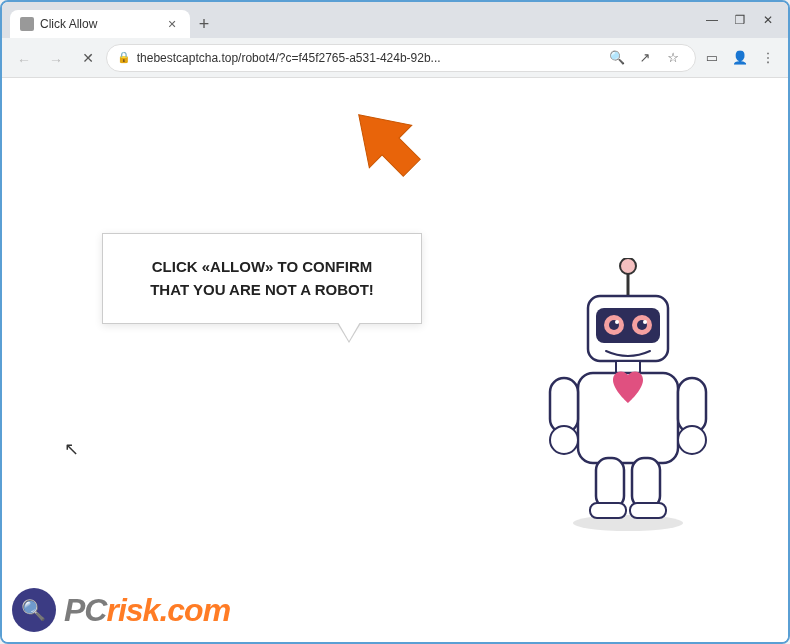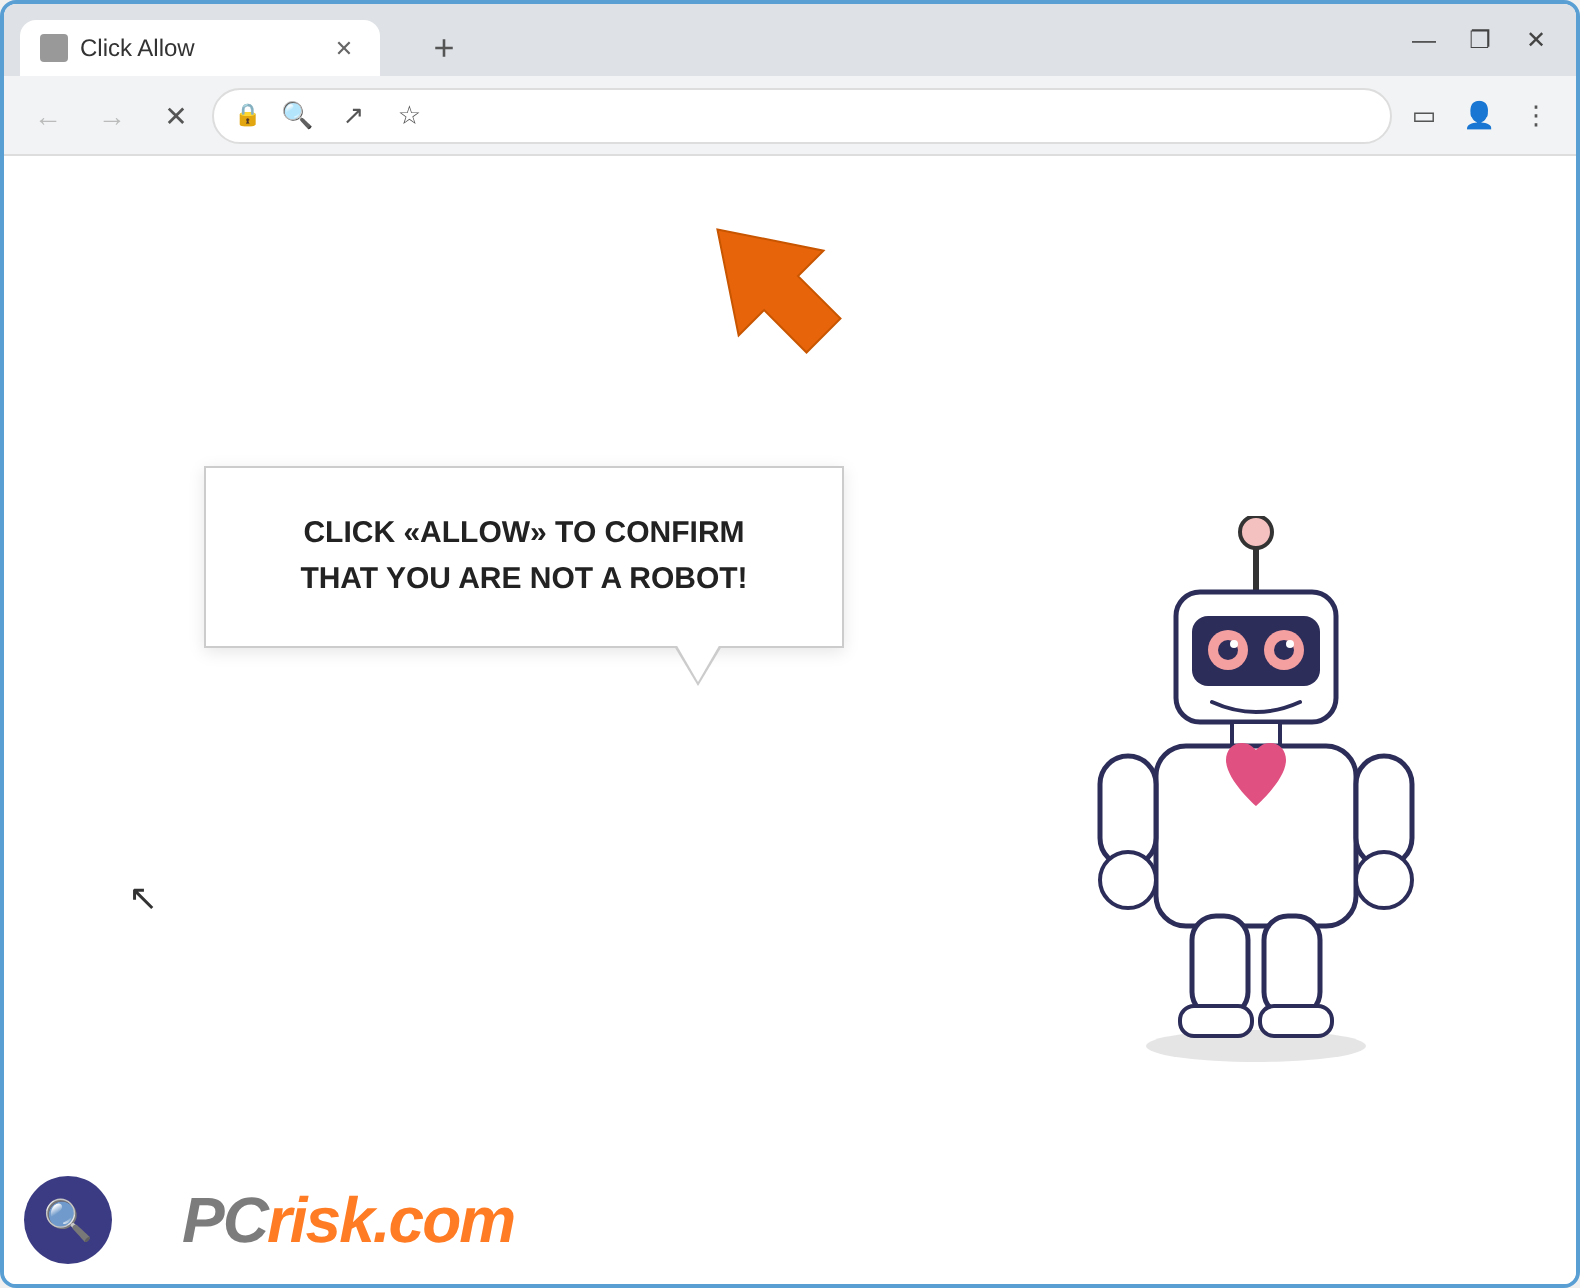--- a/index.html
+++ b/index.html
@@ -31,21 +31,20 @@
       align-items: center;
       padding: 0 8px;
       gap: 0;
     }
     .tab-area {
       display: flex;
       align-items: flex-end;
       flex: 1;
       height: 100%;
       padding-top: 4px;
-      gap: 18px;
     }
     .tab {
       background: white;
       border-radius: 8px 8px 0 0;
       height: 28px;
       display: flex;
       align-items: center;
       padding: 0 10px;
       gap: 6px;
       min-width: 180px;
@@ -262,21 +261,20 @@
     .pcrisk-logo-circle::before {
       content: '🔍';
       font-size: 20px;
     }
     .pcrisk-text {
       font-size: 32px;
       font-weight: 900;
       font-style: italic;
       color: #555;
       letter-spacing: -1px;
-      margin-left: 27px;
     }
     .pcrisk-text span.orange {
       color: #ff6600;
     }
 
     
     .cursor {
       position: absolute;
       top: 360px;
       left: 62px;
@@ -306,20 +304,21 @@
     </div>
   </div>
 
   <div class="address-bar-row">
     <div class="nav-btn disabled">←</div>
     <div class="nav-btn disabled">→</div>
     <div class="nav-btn">✕</div>
 
     <div class="address-bar">
       <span class="lock-icon">🔒</span>
+      <span class="url-text">thebestcaptcha.top/robot4/?c=f45f2765-a531-424b-92b...</span>
       <div class="address-icons">
         <div class="addr-icon-btn">🔍</div>
         <div class="addr-icon-btn">↗</div>
         <div class="addr-icon-btn">☆</div>
       </div>
     </div>
 
     <div class="addr-icon-btn">▭</div>
     <div class="addr-icon-btn">👤</div>
     <div class="addr-icon-btn">⋮</div>

